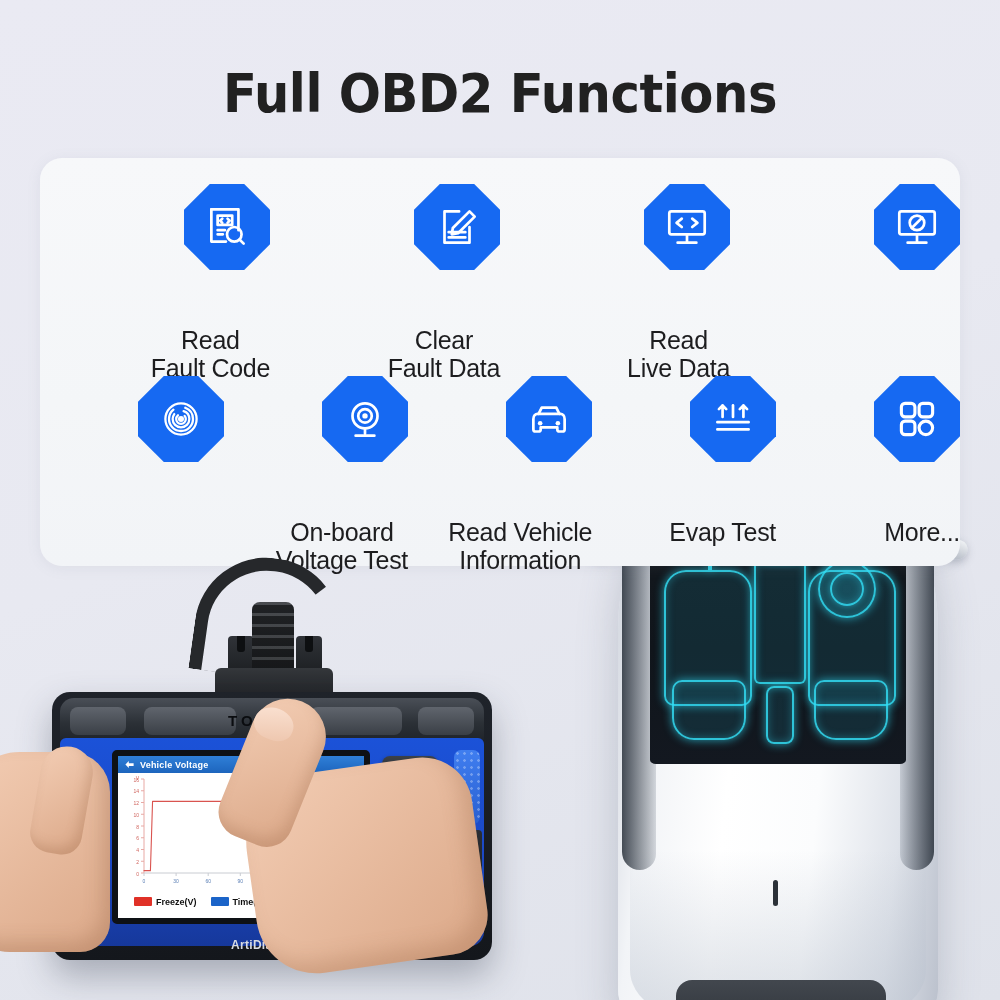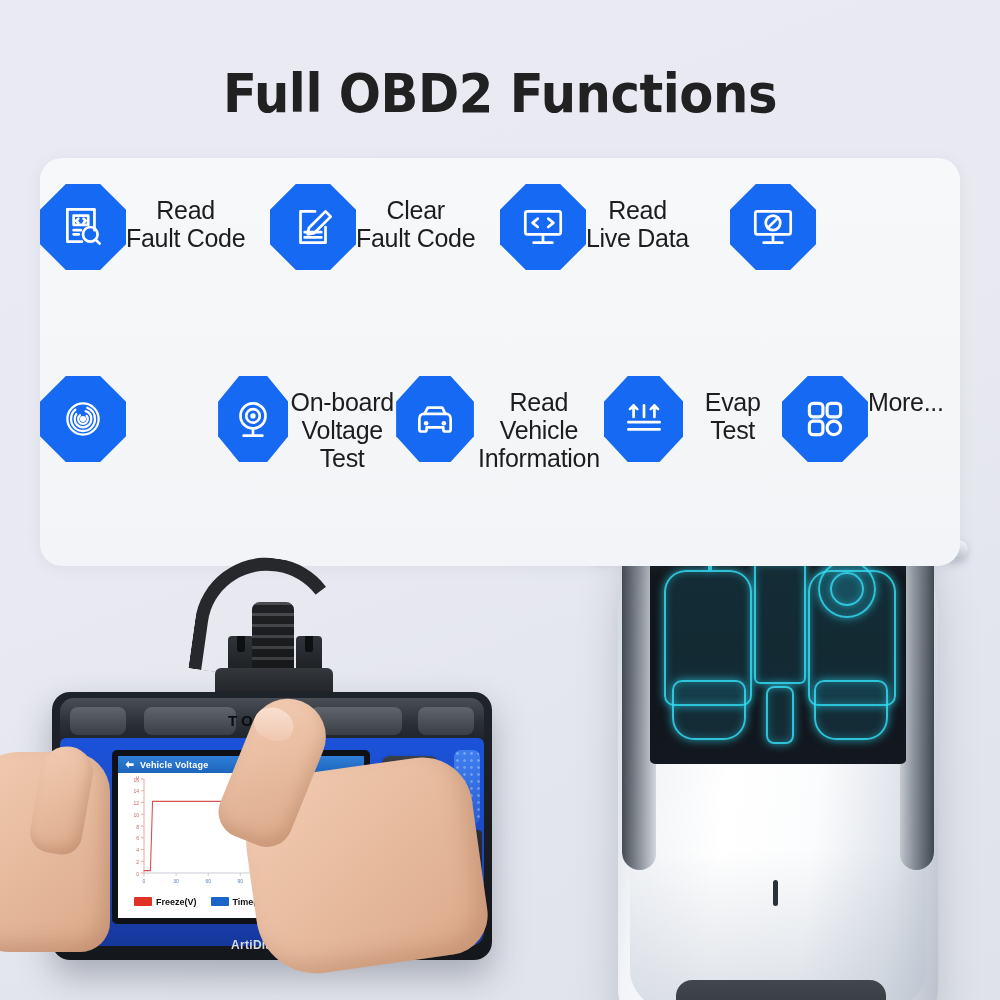--- a/index.html
+++ b/index.html
@@ -39,21 +39,23 @@
   .grid-row {
     position: absolute;
     left: 0; width: 920px;
     display: flex;
   }
   .grid-row.row1 { top: 26px; }
   .grid-row.row2 { top: 218px; }
   .cell {
     flex: 1 1 0;
     display: flex;
-    align-items: flex-start;
+    flex-direction: column;
+    align-items: flex-end;
+    gap: 44px;
   }
   .oct {
     width: 86px; height: 86px;
     background: #1669f2;
     display: flex; align-items: center; justify-content: center;
     clip-path: polygon(30% 0%, 70% 0%, 100% 30%, 100% 70%, 70% 100%, 30% 100%, 0% 70%, 0% 30%);
   }
   .oct svg { display: block; }
   .cell-label {
     margin-top: 12px;
@@ -384,21 +386,21 @@
 
     <div class="cell">
       <div class="oct">
         <svg width="50" height="50" viewBox="0 0 48 48" fill="none" stroke="#fff" stroke-width="2.6" stroke-linecap="round" stroke-linejoin="round">
           <path d="M12 9h14M12 9v30h24V24"></path>
           <path d="M36 9l5 5-16 16-6 1 1-6z"></path>
           <path d="M16 29h16M16 34h16"></path>
         </svg>
       </div>
       <div class="cell-label">Clear
-Fault Code</div>
+Fault Data</div>
     </div>
 
     <div class="cell">
       <div class="oct">
         <svg width="50" height="50" viewBox="0 0 48 48" fill="none" stroke="#fff" stroke-width="2.6" stroke-linecap="round" stroke-linejoin="round">
           <rect x="7" y="9" width="34" height="22" rx="2"></rect>
           <path d="M19 16l-5 4 5 4M29 16l5 4-5 4"></path>
           <path d="M24 31v7M15 39h18"></path>
         </svg>
       </div>

